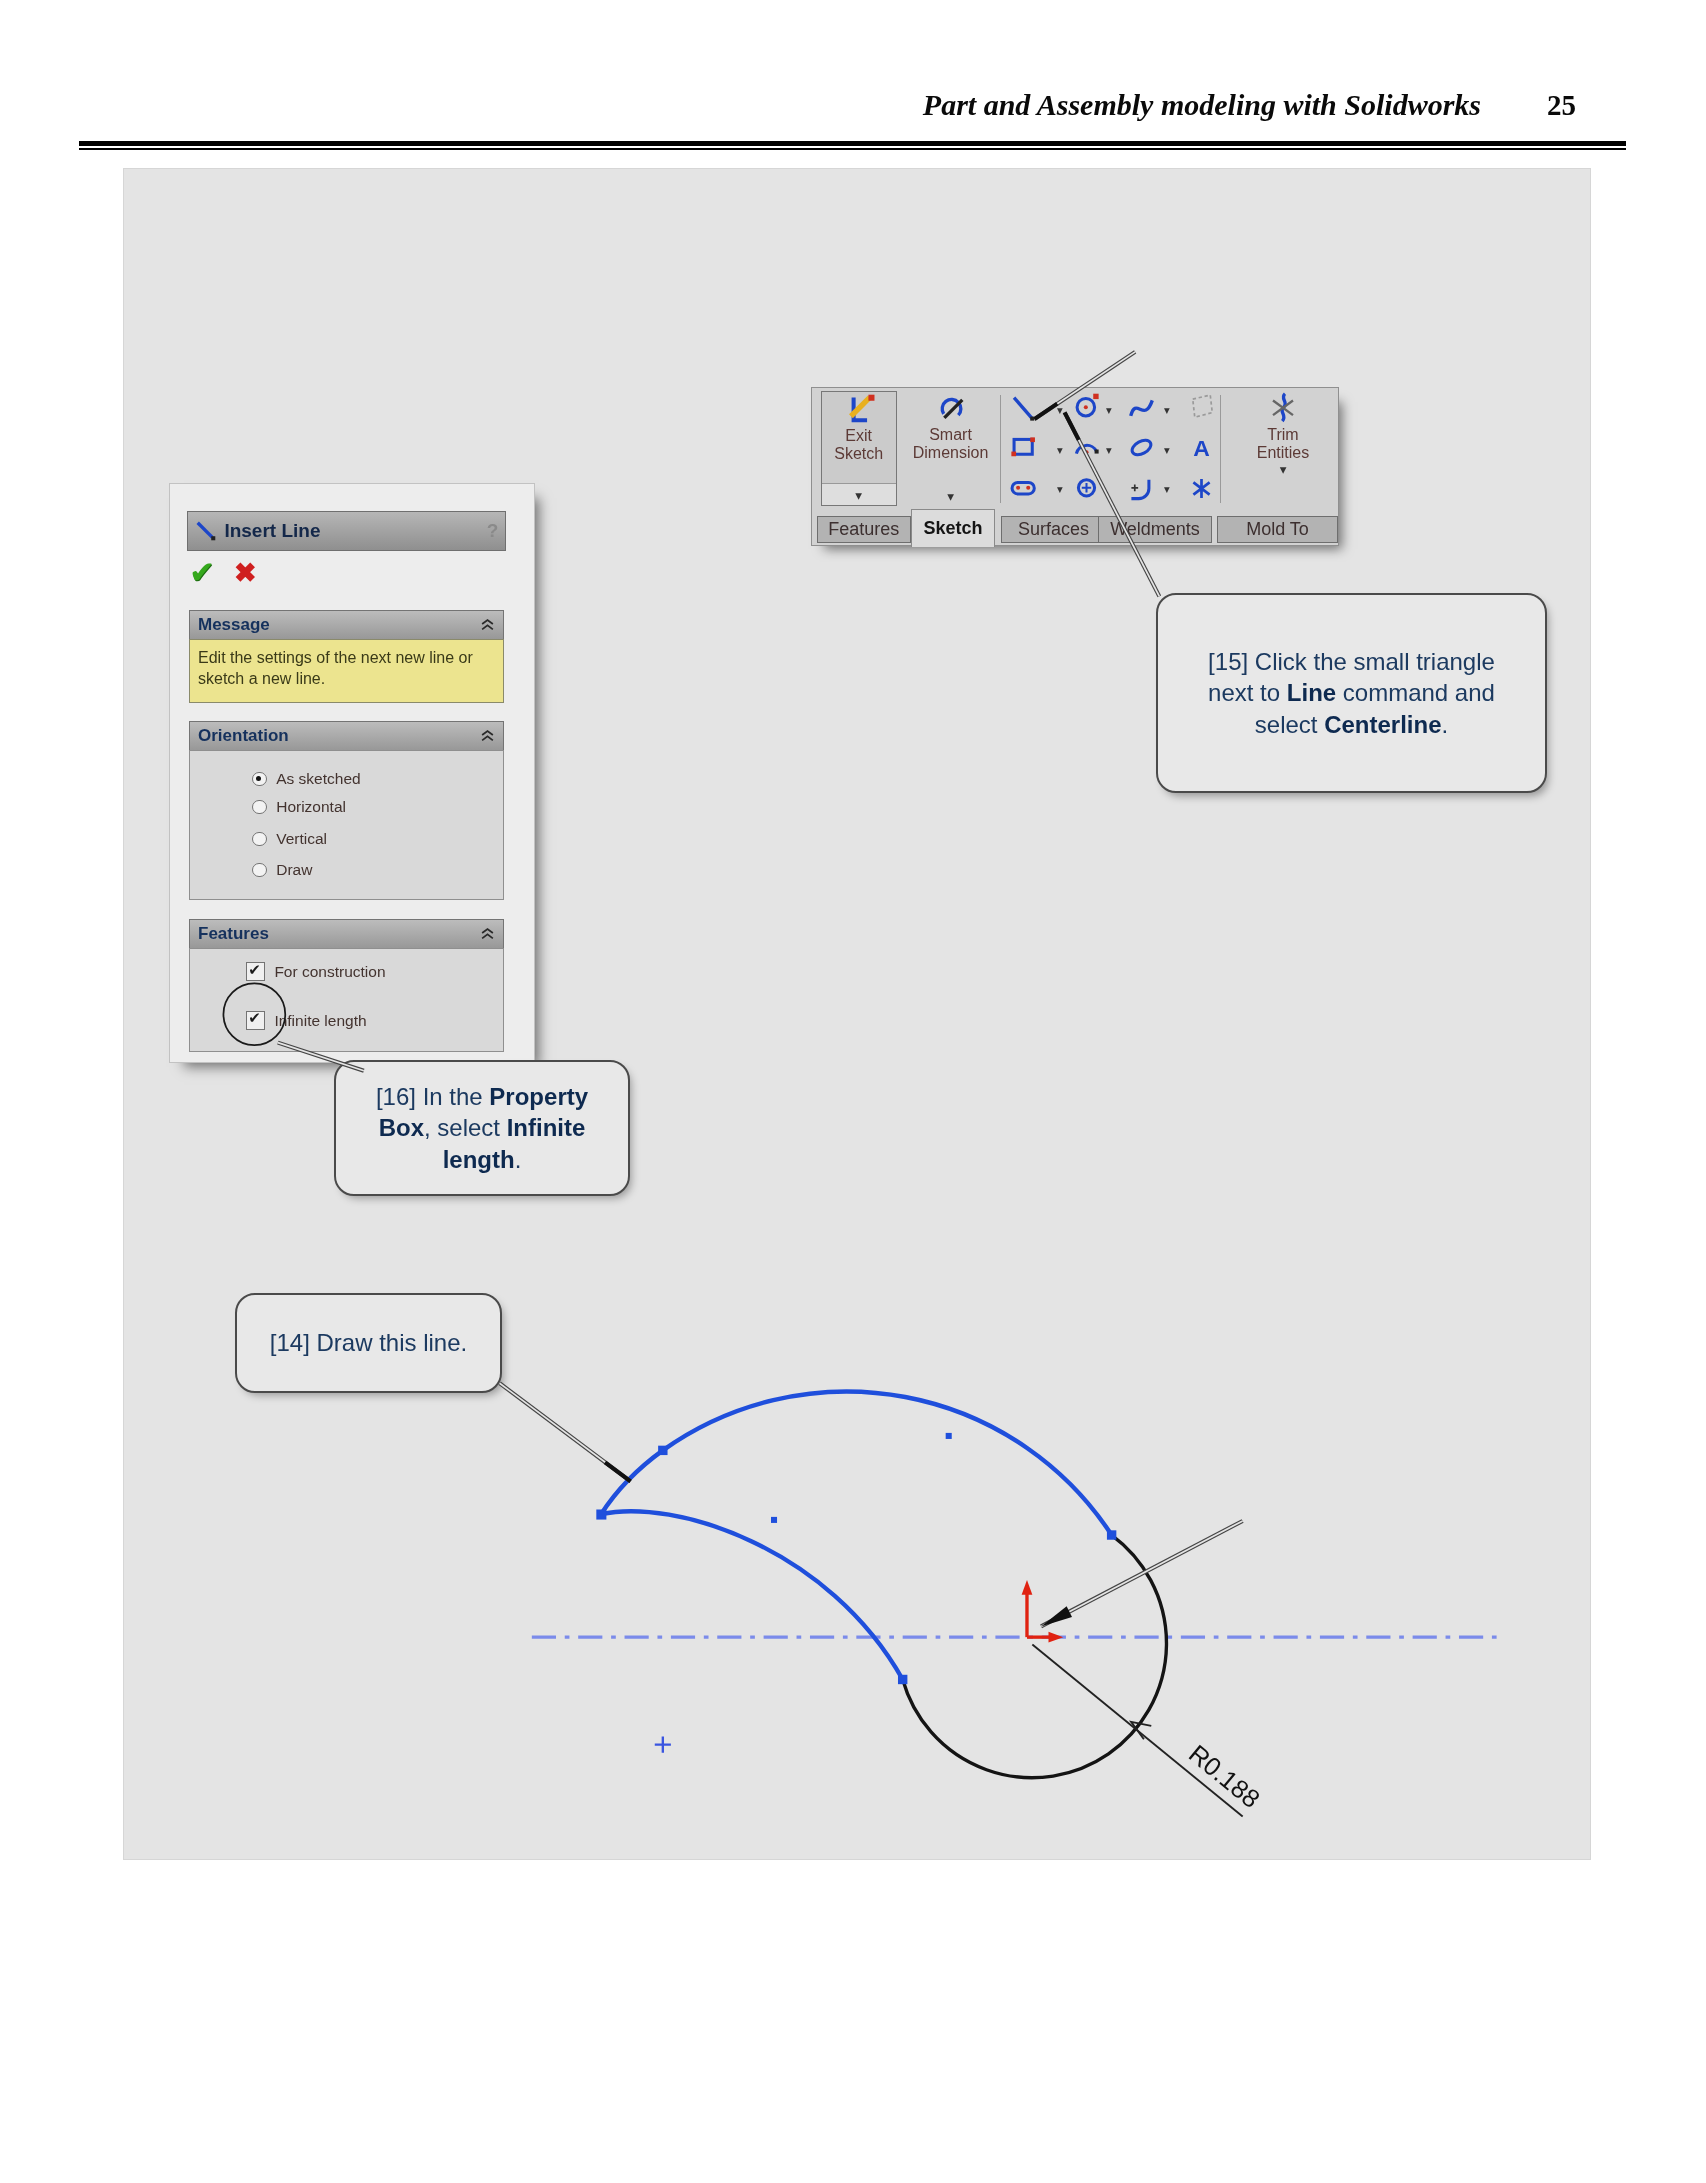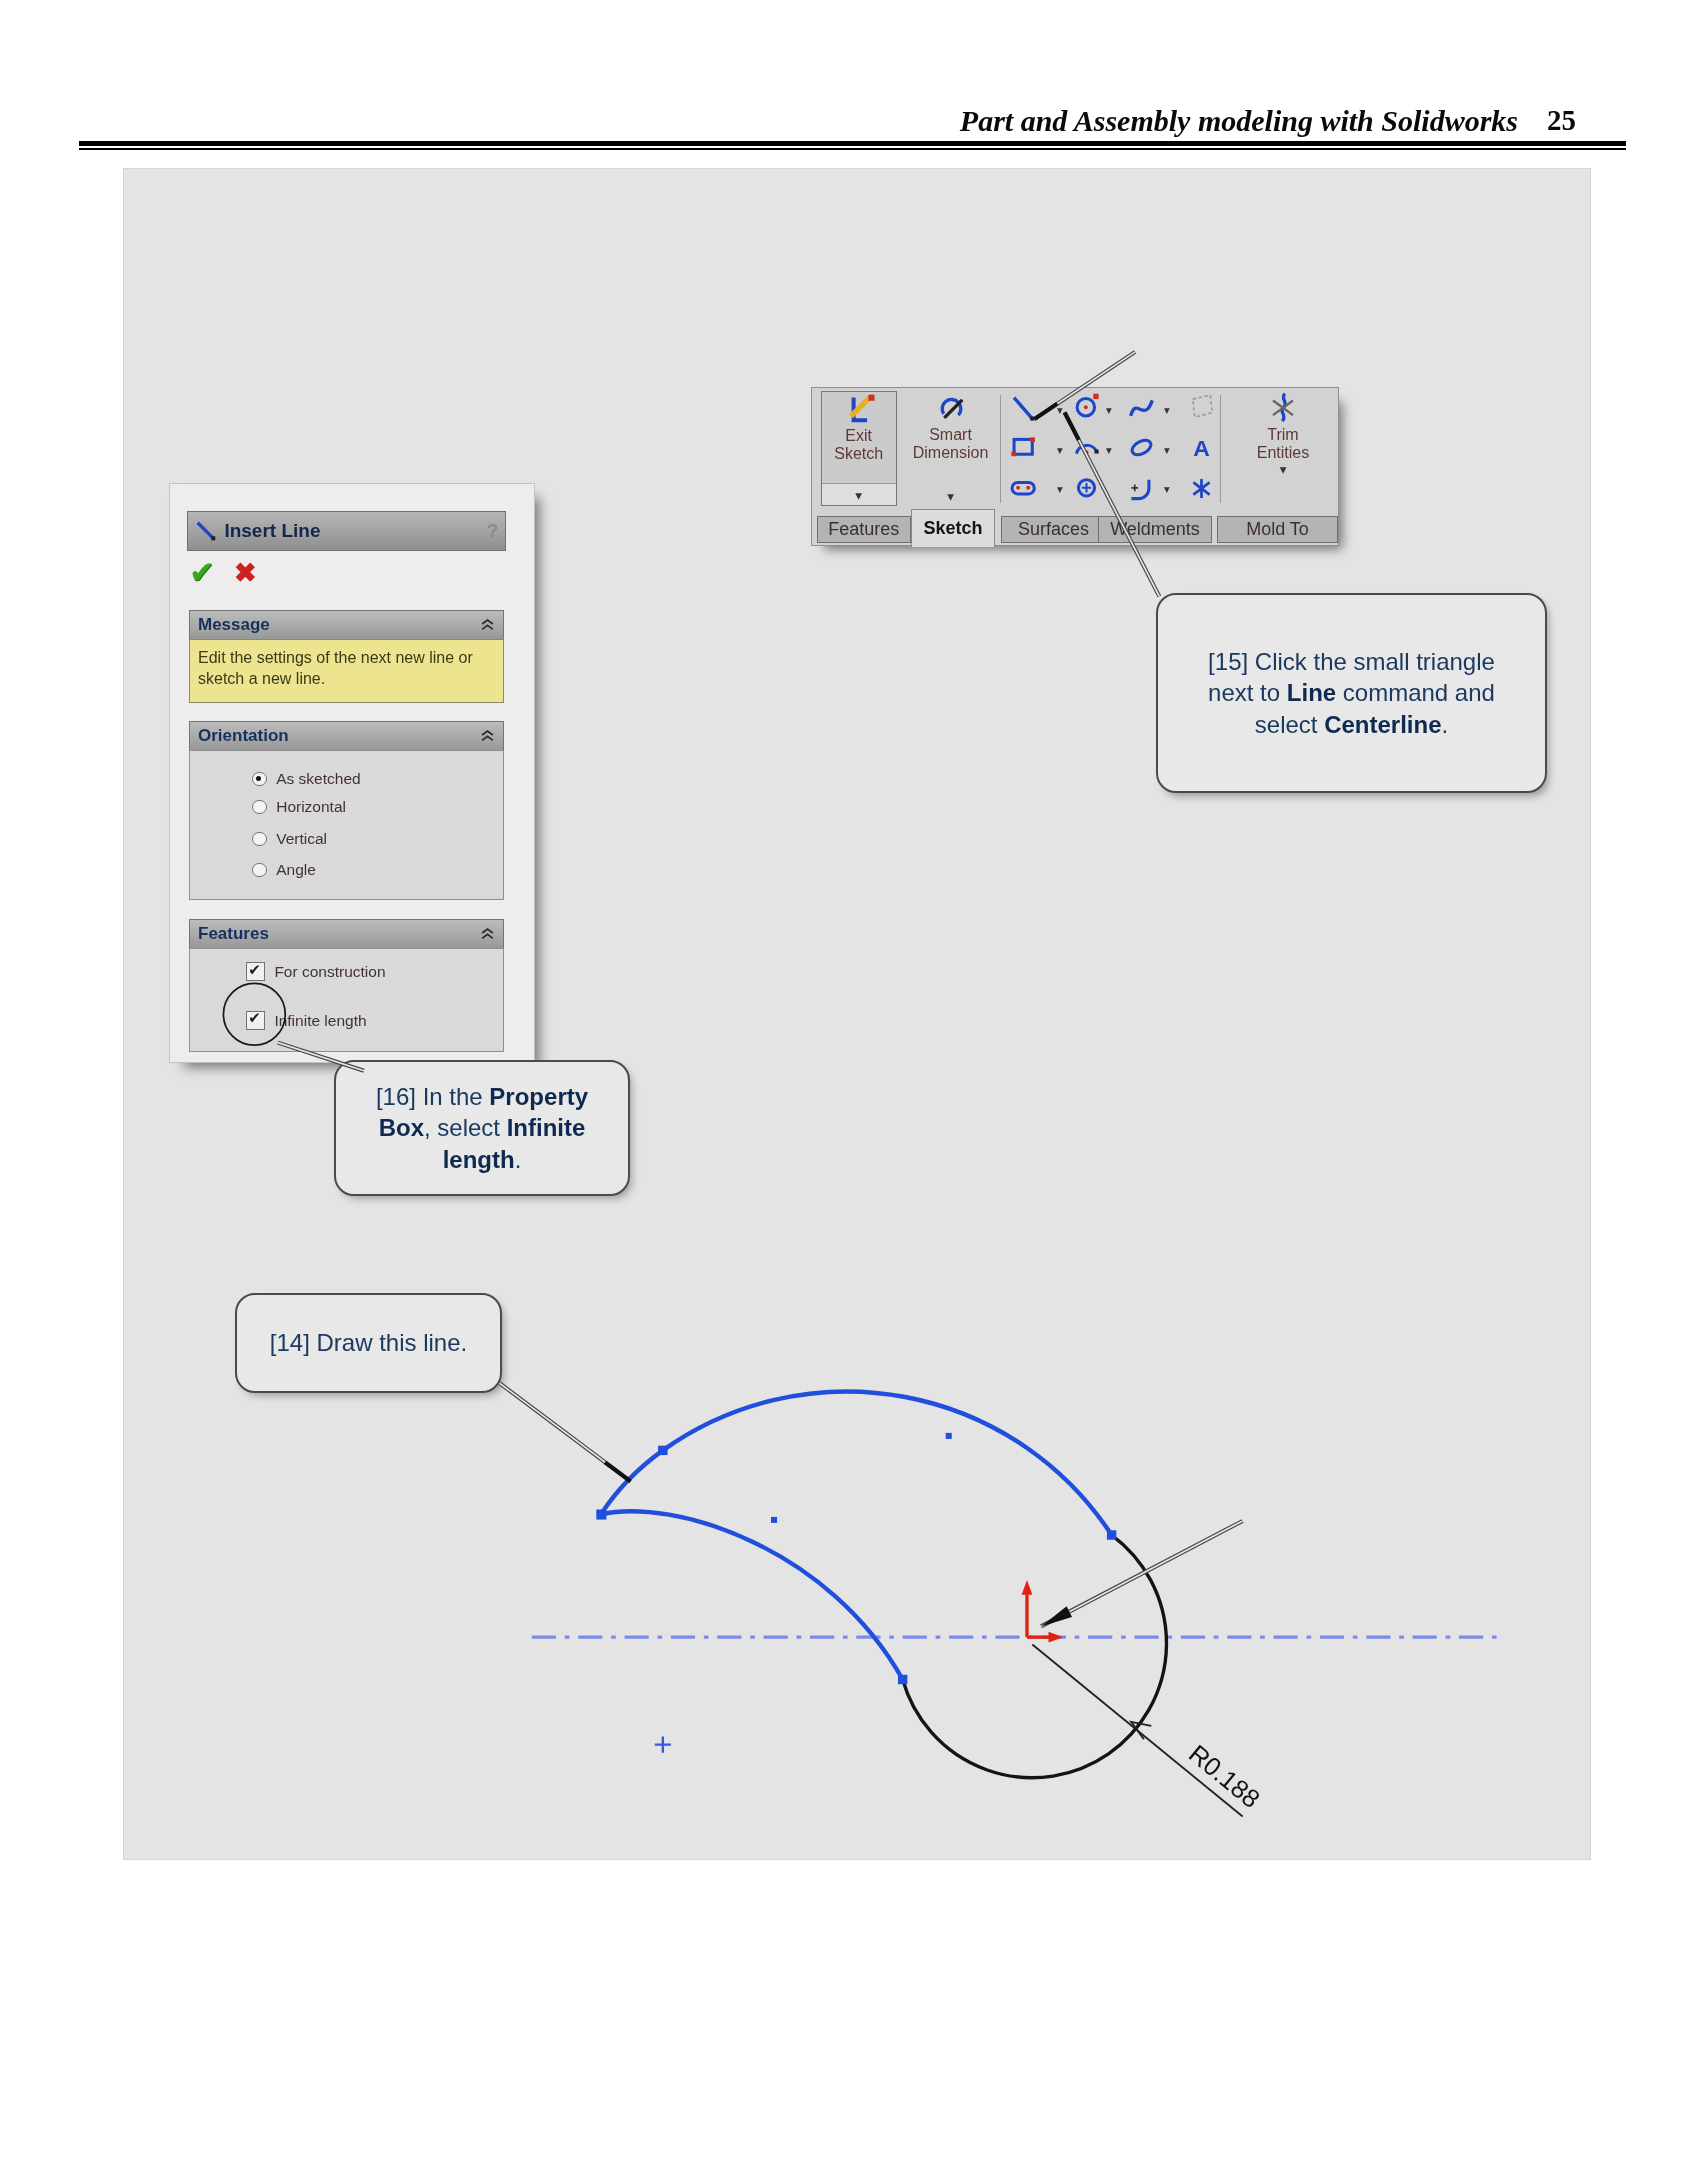--- a/index.html
+++ b/index.html
@@ -1,20 +1,20 @@
 <!DOCTYPE html>
 <html style="font-size:10.8px"><head>
 <meta charset="utf-8">
 <style>
   html,body{margin:0;padding:0;background:#ffffff;}
   #page{position:relative;width:1707px;height:2183px;background:#ffffff;overflow:hidden;
         font-family:"Liberation Sans",sans-serif;}
   
-  #hdr{position:absolute;top:104px;left:0;right:131px;display:flex;justify-content:flex-end;
-       align-items:flex-start;gap:29px;}
+  #hdr{position:absolute;top:88px;left:0;right:131px;display:flex;justify-content:flex-end;
+       align-items:flex-end;gap:66px;}
   #hdr .t{font-family:"Liberation Serif",serif;font-style:italic;font-weight:bold;font-size:30px;color:#0a0a0a;}
   #hdr .n{font-family:"Liberation Serif",serif;font-weight:bold;font-size:29px;color:#0a0a0a;}
   #rule{position:absolute;top:141px;left:79px;width:1547px;height:8.7px;
         background:linear-gradient(#000 0 4.7px,transparent 4.7px 6.7px,#000 6.7px 8.7px);}
   
   #figure{position:absolute;left:123px;top:168px;width:1466px;height:1690px;background:#e4e4e4;
           border:0.7px solid #d6d6d6;}
   #overlay{position:absolute;left:0;top:0;z-index:5;pointer-events:none;}
   
   .callout{position:absolute;z-index:4;border:2px solid #4a4a4a;border-radius:20px;background:#e8e8e8;
@@ -242,21 +242,21 @@
         <div class="radiorow" style="top:47px">
           <span class="radio"></span>
           <span class="rlabel">Horizontal</span>
           </div>
         <div class="radiorow" style="top:79px">
           <span class="radio"></span>
           <span class="rlabel">Vertical</span>
           </div>
         <div class="radiorow" style="top:110px">
           <span class="radio"></span>
-          <span class="rlabel">Angle</span>
+          <span class="rlabel">Draw</span>
           </div>
       </div>
 
       <div class="sechdr" style="top:435px">
         <span class="st">Features</span>
         <svg class="chev" width="15" height="13.4" viewBox="0 0 22 20">
           <path d="M3 9 L11 3 L19 9 M3 17 L11 11 L19 17" stroke="#2a2a2a" stroke-width="2.6" fill="none"></path>
           </svg>
       </div>
       <div class="secbody" style="top:464px;height:104px">

